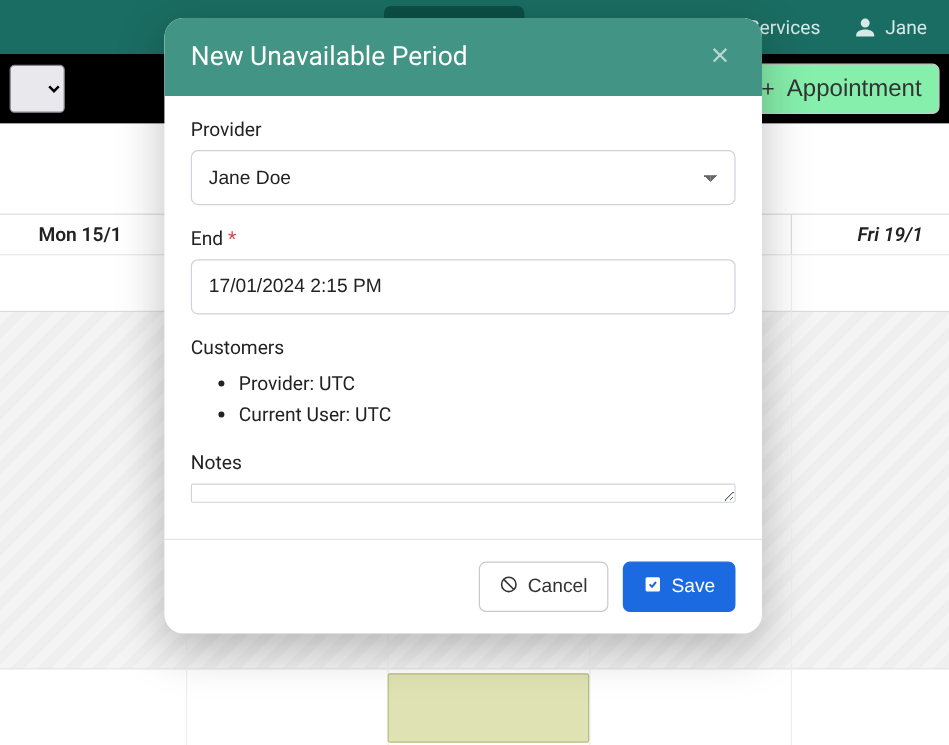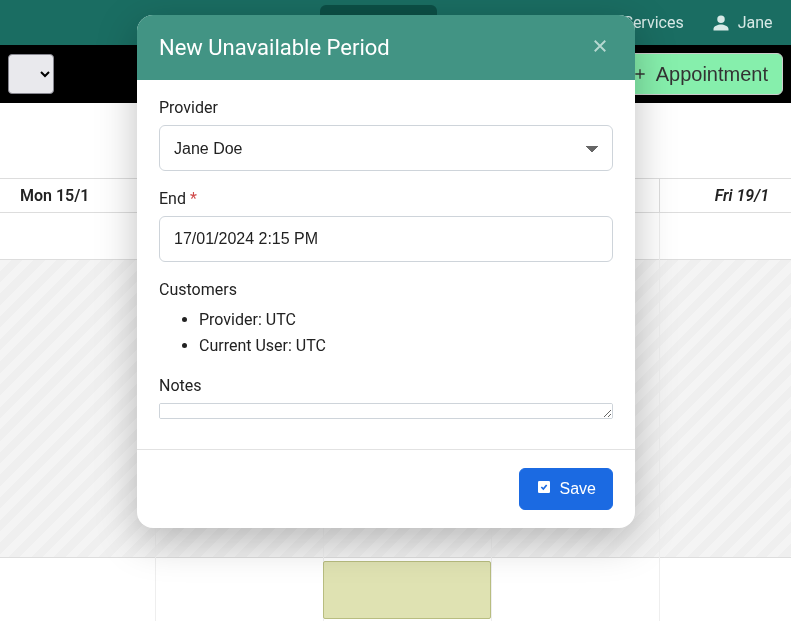--- a/index.html
+++ b/index.html
@@ -16,21 +16,21 @@
 
   .toolbar { background:#000; height:58px; display:flex; align-items:center; padding:0 8px; gap:8px; }
   .toolbar select{ height:40px; background:#e9e9ed; border:1px solid #878790; border-radius:4px; width:46px; }
   .spacer{flex:1;}
   .toolbar-btn{background:#86efac;border:1px solid #ccc;color:#333;border-radius:6px;height:42px;padding:0 14px;display:flex;align-items:center;gap:8px;font-size:20px;cursor:pointer;}
   .mini-icon{width:16px;height:16px;display:inline-flex;}
   .mini-icon svg{width:16px;height:16px;fill:#333;}
 
   .spacer-band{background:#fff;height:75px;}
   .day-header{background:#fff;border-top:1px solid #ddd;border-bottom:1px solid #ddd;height:35px;display:flex;align-items:center;position:relative;font-size:16px;font-weight:600;color:#222;}
-  .day-header .mon{position:absolute;left:20px;}
+  .day-header .mon{position:absolute;left:32px;}
   .day-header .fri{position:absolute;right:22px;font-style:italic;}
   .sep{position:absolute;top:0;bottom:0;width:1px;background:#ddd;}
   .sep1{left:155px;} .sep2{left:323px;} .sep3{left:491px;} .sep4{left:659px;}
 
   .calendar-body{position:relative;height:408px;background:#fff;}
   .calendar-body .sep{background:#eee;}
   .allday{height:47px;border-bottom:1px solid #ddd;background:#fff;}
   .striped{height:298px;border-bottom:1px solid #ddd;
     background-image:repeating-linear-gradient(135deg,#f4f4f4 0 8px,#efefef 8px 16px);}
   .free{height:63px;background:#fff;}
@@ -181,20 +181,29 @@
     </div>
 
     <div class="form-group" style="margin-bottom:0">
       <label>Notes</label>
       <textarea class="notes" value="" style=""></textarea>
     </div>
 
   </div>
 
   <div class="modal-footer">
+    <button class="btn btn-outline">
+      <span>
+        <svg viewBox="0 0 24 24" stroke-width="2">
+            <circle cx="12" cy="12" r="9"></circle>
+            <path d="M6 6l12 12"></path>
+          </svg>
+      </span>
+      <span>Cancel</span>
+    </button>
     <button class="btn btn-primary">
       <span>
         <svg viewBox="0 0 24 24">
             <rect x="3" y="3" width="18" height="18" rx="2"></rect>
             <path d="M8 12l3 3 5-6" fill="none" stroke="#1b6ae2" stroke-width="2.5"></path>
           </svg>
       </span>
       <span>Save</span>
     </button>
   </div>

